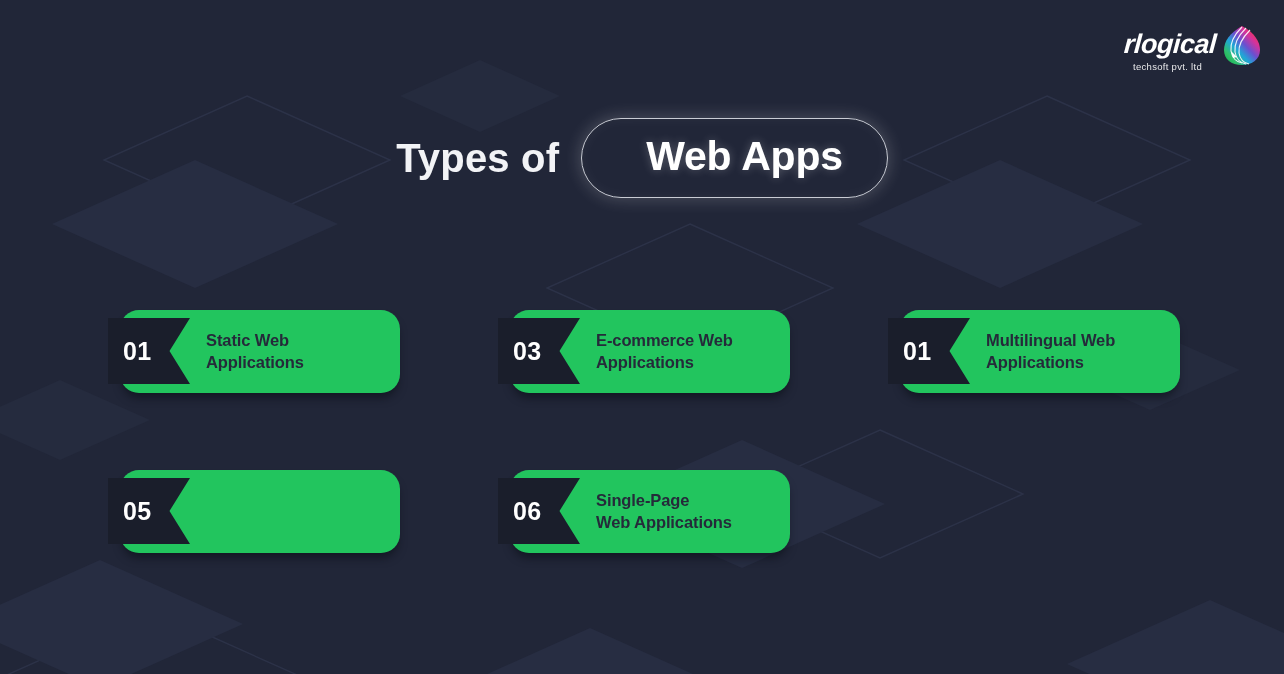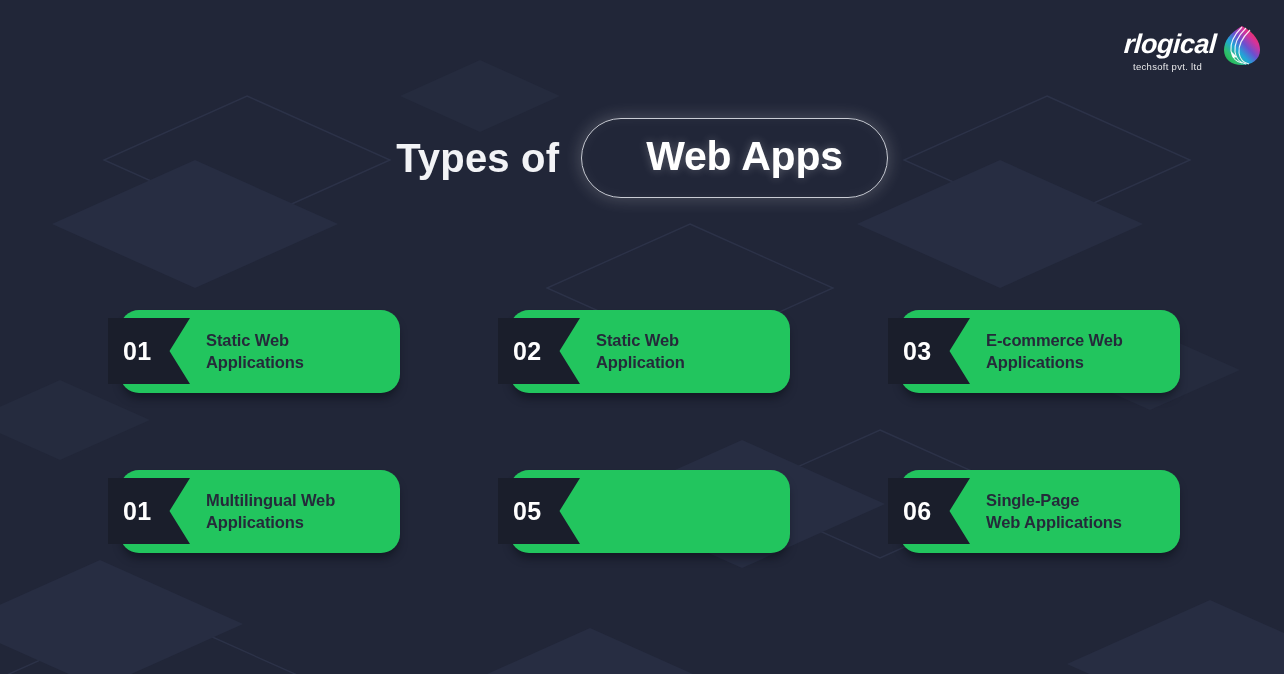--- a/index.html
+++ b/index.html
@@ -219,29 +219,20 @@
     <div class="card">
       <div class="card-ribbon">
         <span class="card-number">01</span>
       </div>
       <div class="card-label">
         <span>Static Web</span><br>
         <span>Applications</span>
       </div>
     </div>
 
-    <div class="card">
-      <div class="card-ribbon">
-        <span class="card-number">02</span>
-      </div>
-      <div class="card-label">
-        <span>Static Web</span><br>
-        <span>Application</span>
-      </div>
-    </div>
 
     <div class="card">
       <div class="card-ribbon">
         <span class="card-number">03</span>
       </div>
       <div class="card-label">
         <span>E-commerce Web</span><br>
         <span>Applications</span>
       </div>
     </div>

